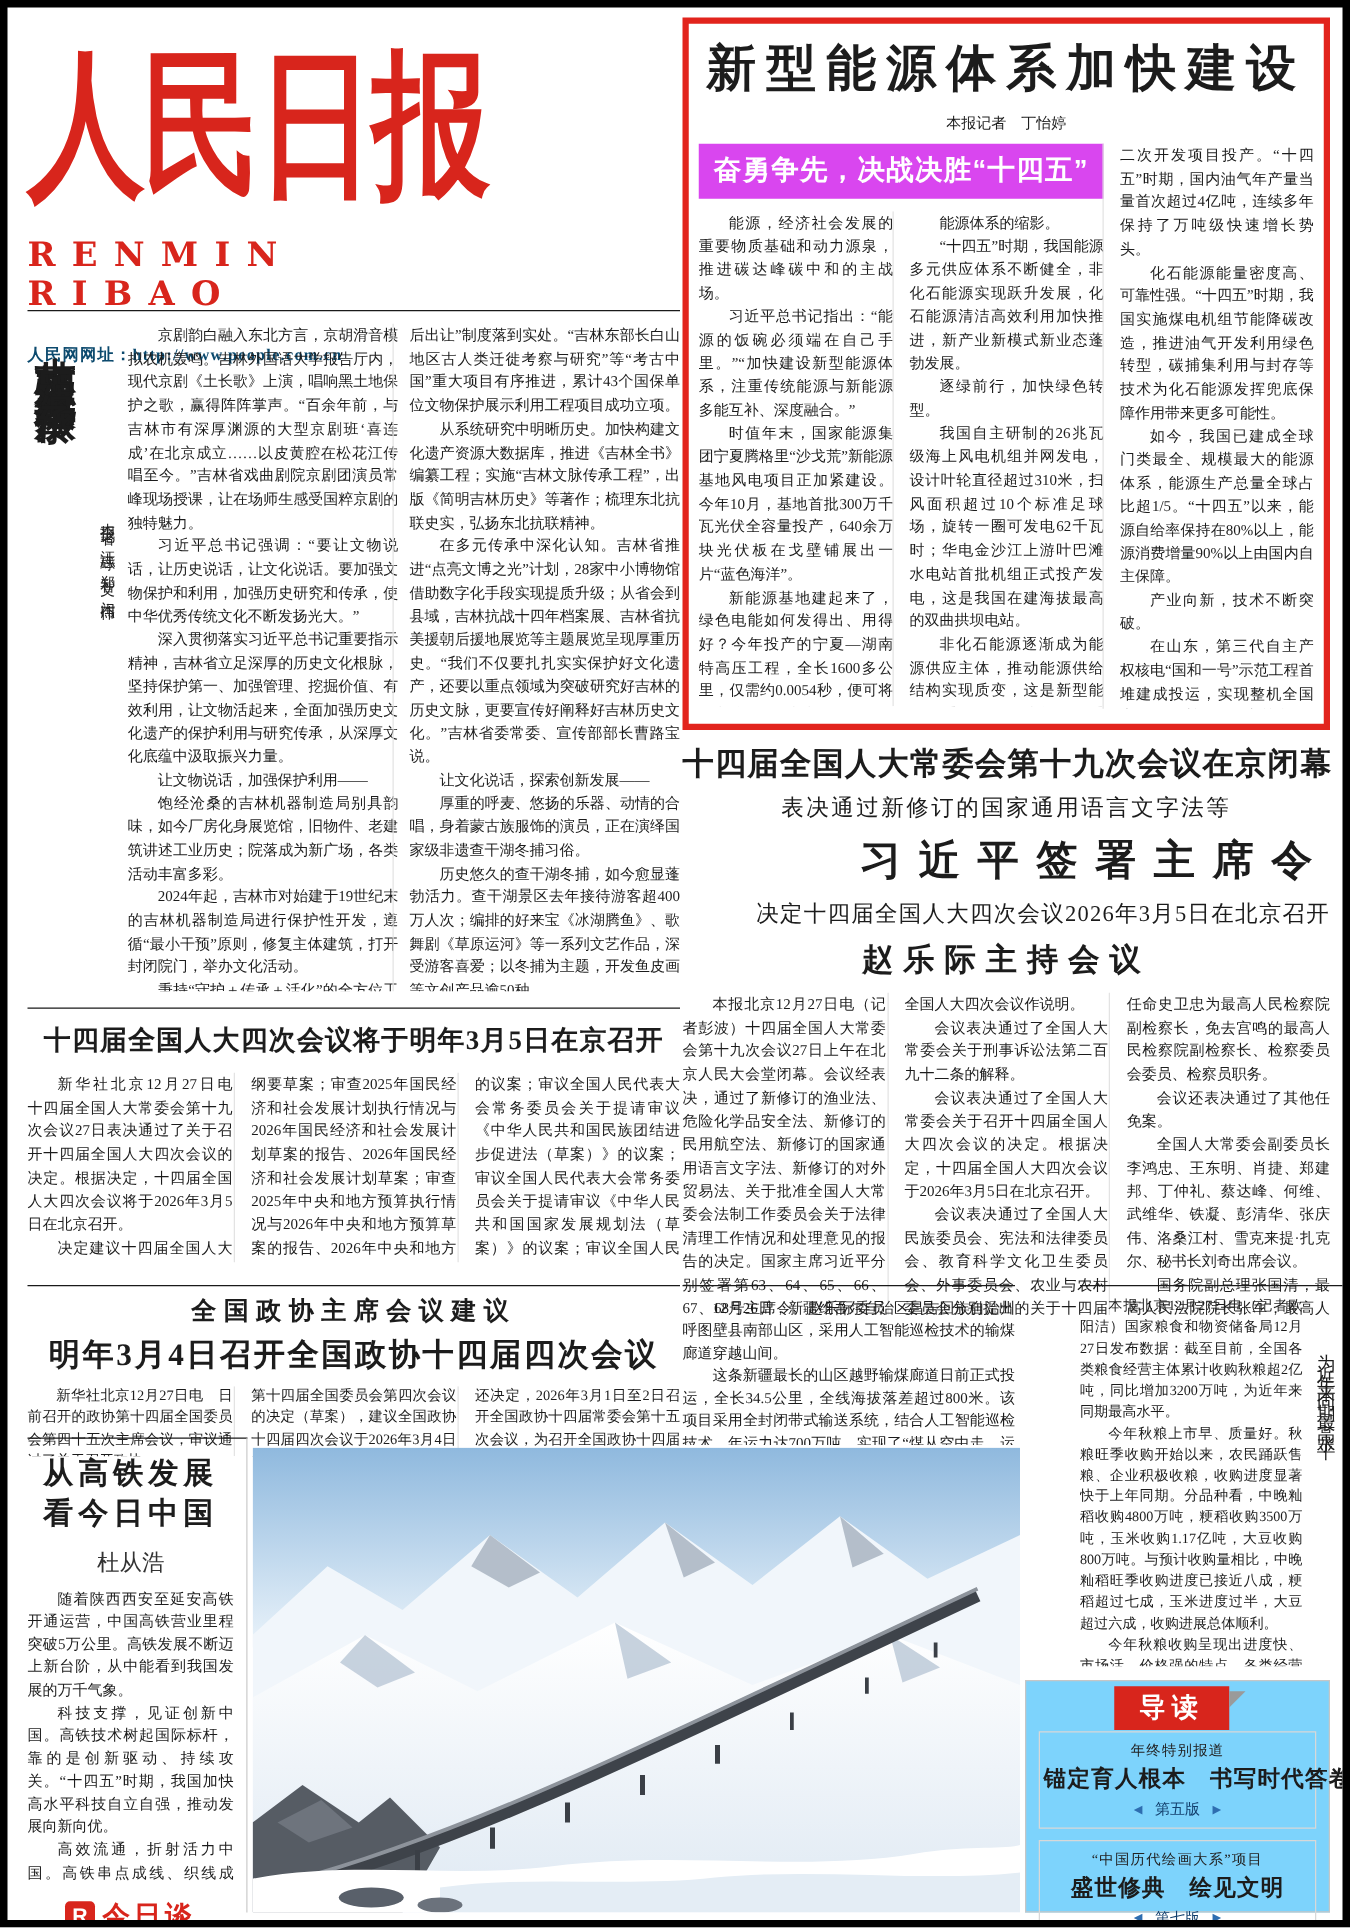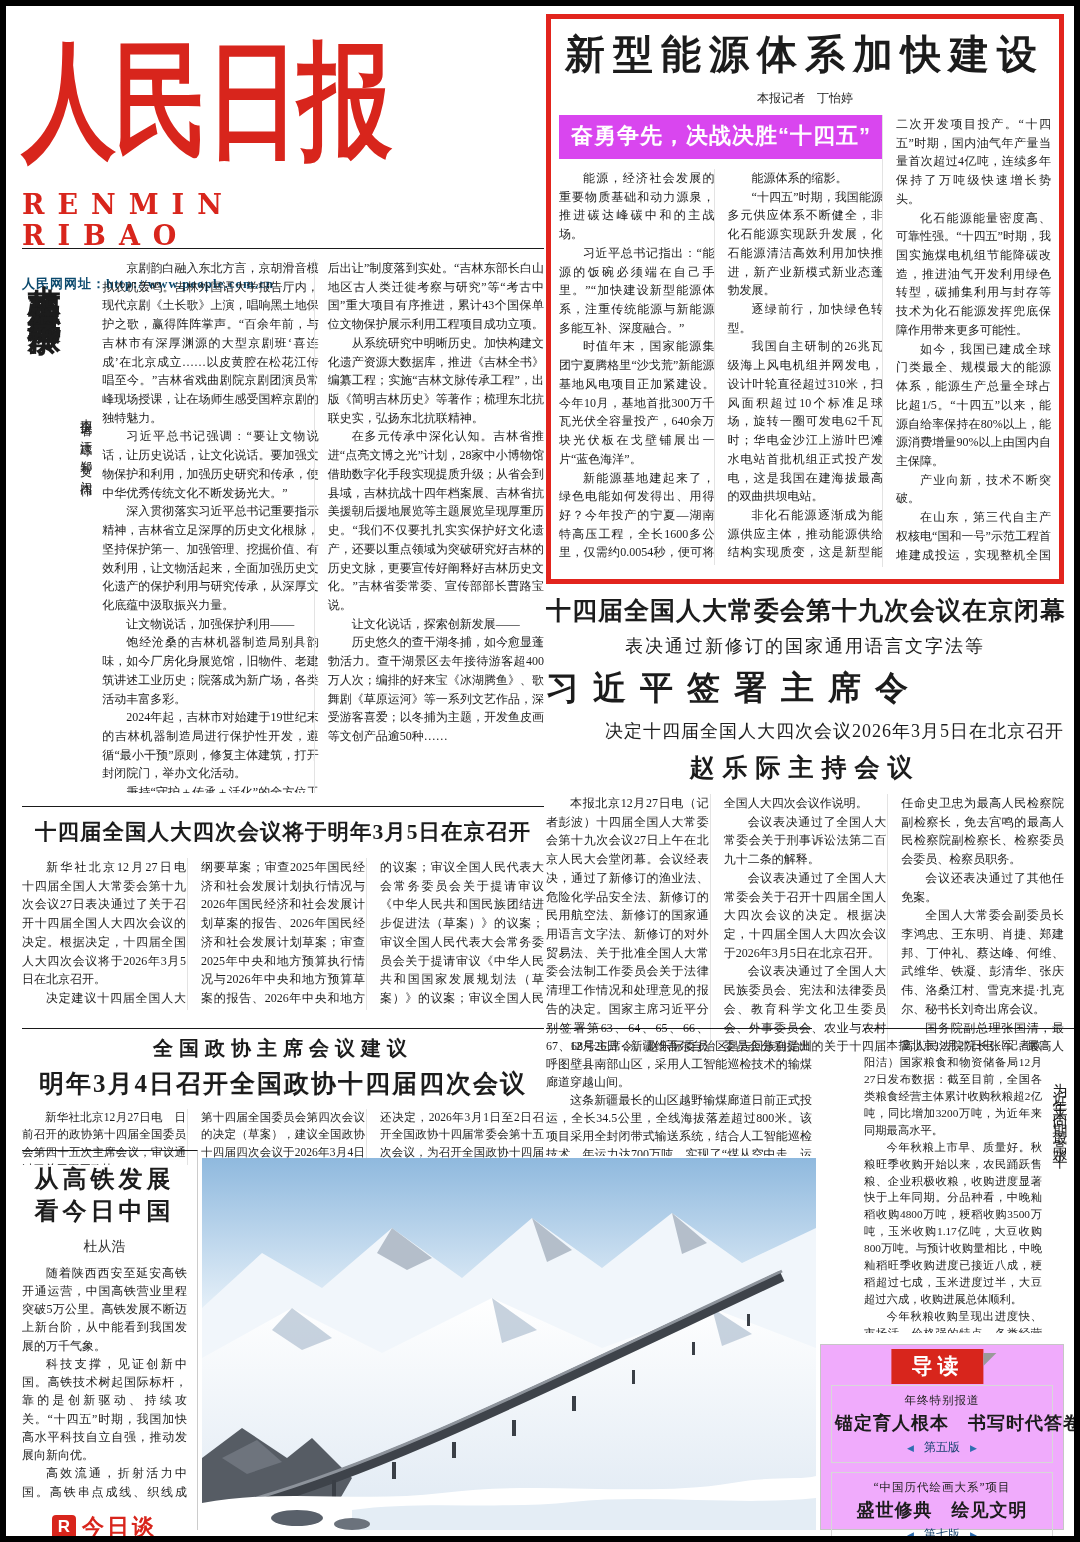--- a/index.html
+++ b/index.html
@@ -58,21 +58,21 @@
         font-weight:bold;font-size:33px;letter-spacing:3px;line-height:1.1;
         height:520px;margin:0 4px;}
   .jilin-byline{writing-mode:vertical-rl;font-size:12px;color:#222;height:520px;
         padding-top:150px;box-sizing:border-box;letter-spacing:2px;width:20px;}
   .jilin-col{flex:1;height:534px;}
 
   
   .npcc-kicker{font-weight:bold;font-size:25px;text-align:center;letter-spacing:1px;white-space:nowrap;}
   .npcc-sub1{font-size:18px;text-align:center;margin-top:7px;letter-spacing:2px;}
   .npcc-head{font-family:Liberation Serif, serif;font-weight:bold;font-size:33px;
-        letter-spacing:14px;text-align:left;margin-top:8px;}
+        letter-spacing:14px;text-align:right;margin-top:8px;}
   .npcc-sub2{font-size:18px;text-align:right;margin-top:8px;letter-spacing:1px;}
   .npcc-sub3{font-family:"Liberation Sans",sans-serif;font-weight:bold;font-size:25px;
         letter-spacing:8px;text-align:center;margin:8px 0 10px;}
   .npcc-cols>div{height:258px;}
 
   
   .sess-head{font-weight:bold;font-size:21.5px;text-align:center;letter-spacing:1px;
         white-space:nowrap;margin-top:10px;}
   .sess-cols{margin-top:12px;}
   .sess-cols>div{height:152px;}
@@ -93,36 +93,36 @@
   .autumn-body{flex:1;font-size:11.3px;line-height:1.5;text-align:justify;overflow:hidden;height:296px;}
   .autumn-body p{margin:0;text-indent:2em;}
   .autumn-sub{writing-mode:vertical-rl;font-size:15px;letter-spacing:8px;padding-top:34px;}
   .autumn-head{writing-mode:vertical-rl;font-family:"Liberation Sans",sans-serif;
         font-weight:bold;font-size:27px;letter-spacing:3px;line-height:1.15;}
 
   
   .jrt{padding:12px 10px 0 0;border-right:1px solid #ccc;}
   .jrt-title{font-family:"Liberation Sans",sans-serif;font-weight:bold;font-size:24px;
         letter-spacing:4px;text-align:center;line-height:1.35;}
-  .jrt-author{font-size:14px;text-align:center;margin:10px 0 8px;color:#333;}
+  .jrt-author{font-size:18px;text-align:center;margin:10px 0 8px;color:#333;}
   .jrt-body{font-size:12px;line-height:1.52;text-align:justify;height:238px;overflow:hidden;font-style:normal;}
   .jrt-body p{margin:0;text-indent:2em;}
   .jrt-logo{display:flex;align-items:center;justify-content:center;gap:6px;margin-top:10px;}
   .jrt-logo-r{width:24px;height:24px;background:#d8251c;color:#fff;border-radius:4px;
         font-family:"Liberation Sans",sans-serif;font-weight:bold;font-size:17px;
         display:flex;align-items:center;justify-content:center;}
   .jrt-logo-t{color:#d8251c;font-family:"Liberation Sans",sans-serif;font-weight:bold;
         font-size:22px;letter-spacing:3px;}
 
   
   .photo{overflow:hidden;}
   .photo svg{display:block;}
 
   
-  .daodu{border:1px solid #c6c6c6;padding:40px 10px 8px;background:#f0abfc;}
+  .daodu{border:1px solid #c6c6c6;padding:40px 10px 8px;background:#7dd3fc;}
   .daodu-tab{position:absolute;top:4px;left:50%;transform:translateX(-55%);
         background:#d8251c;color:#fff;font-family:"Liberation Sans",sans-serif;
         font-weight:bold;font-size:21px;letter-spacing:5px;padding:3px 20px 4px;}
   .daodu-fold{position:absolute;top:4px;right:-13px;width:0;height:0;
         border-left:13px solid #9a9a9a;border-bottom:13px solid transparent;}
   .daodu-card{border:1px solid #d8d8d8;text-align:center;padding:7px 3px 6px;}
   .daodu-card + .daodu-card{margin-top:9px;}
   .dd-kicker{font-size:11.5px;color:#222;letter-spacing:1px;}
   .dd-title{font-weight:bold;font-size:18px;letter-spacing:1px;margin-top:3px;white-space:nowrap;}
   .dd-page{margin-top:4px;font-size:12px;color:#13406e;display:flex;align-items:center;justify-content:center;gap:10px;}
@@ -182,20 +182,21 @@
         <p>让文物说话，加强保护利用——</p>
         <p>饱经沧桑的吉林机器制造局别具韵味，如今厂房化身展览馆，旧物件、老建筑讲述工业历史；院落成为新广场，各类活动丰富多彩。</p>
         <p>2024年起，吉林市对始建于19世纪末的吉林机器制造局进行保护性开发，遵循“最小干预”原则，修复主体建筑，打开封闭院门，举办文化活动。</p>
         <p>秉持“守护＋传承＋活化”的全方位工作理念，吉林省积极盘活现有的9204处不可移动文物与71万件（套）可移动文物。“在保护文物的基础上，我们推动其承载历史教育功能，让更多文物‘开口说话’。”吉林省文化和旅游厅厅长孙光芝说。</p>
       </div>
     <div class="jilin-col bodytxt cont colrule">
         <p>后出让”制度落到实处。“吉林东部长白山地区古人类迁徙考察与研究”等“考古中国”重大项目有序推进，累计43个国保单位文物保护展示利用工程项目成功立项。</p>
         <p>从系统研究中明晰历史。加快构建文化遗产资源大数据库，推进《吉林全书》编纂工程；实施“吉林文脉传承工程”，出版《简明吉林历史》等著作；梳理东北抗联史实，弘扬东北抗联精神。</p>
         <p>在多元传承中深化认知。吉林省推进“点亮文博之光”计划，28家中小博物馆借助数字化手段实现提质升级；从省会到县域，吉林抗战十四年档案展、吉林省抗美援朝后援地展览等主题展览呈现厚重历史。“我们不仅要扎扎实实保护好文化遗产，还要以重点领域为突破研究好吉林的历史文脉，更要宣传好阐释好吉林历史文化。”吉林省委常委、宣传部部长曹路宝说。</p>
         <p>让文化说话，探索创新发展——</p>
+        <p>厚重的呼麦、悠扬的乐器、动情的合唱，身着蒙古族服饰的演员，正在演绎国家级非遗查干湖冬捕习俗。</p>
         <p>历史悠久的查干湖冬捕，如今愈显蓬勃活力。查干湖景区去年接待游客超400万人次；编排的好来宝《冰湖腾鱼》、歌舞剧《草原运河》等一系列文艺作品，深受游客喜爱；以冬捕为主题，开发鱼皮画等文创产品逾50种……</p>
       </div>
   </div>
 
   <div class="abs rule-top" style="left:16px;top:800px;width:522px;">
     <div class="sess-head">十四届全国人大四次会议将于明年3月5日在京召开</div>
     <div class="threecol sess-cols bodytxt">
       <div>
           <p>新华社北京12月27日电　十四届全国人大常委会第十九次会议27日表决通过了关于召开十四届全国人大四次会议的决定。根据决定，十四届全国人大四次会议将于2026年3月5日在北京召开。</p>
           <p>决定建议十四届全国人大四次会议的议程是：审议政府工作报告；审查国民经济和社会发展第十五个五年规划</p>

